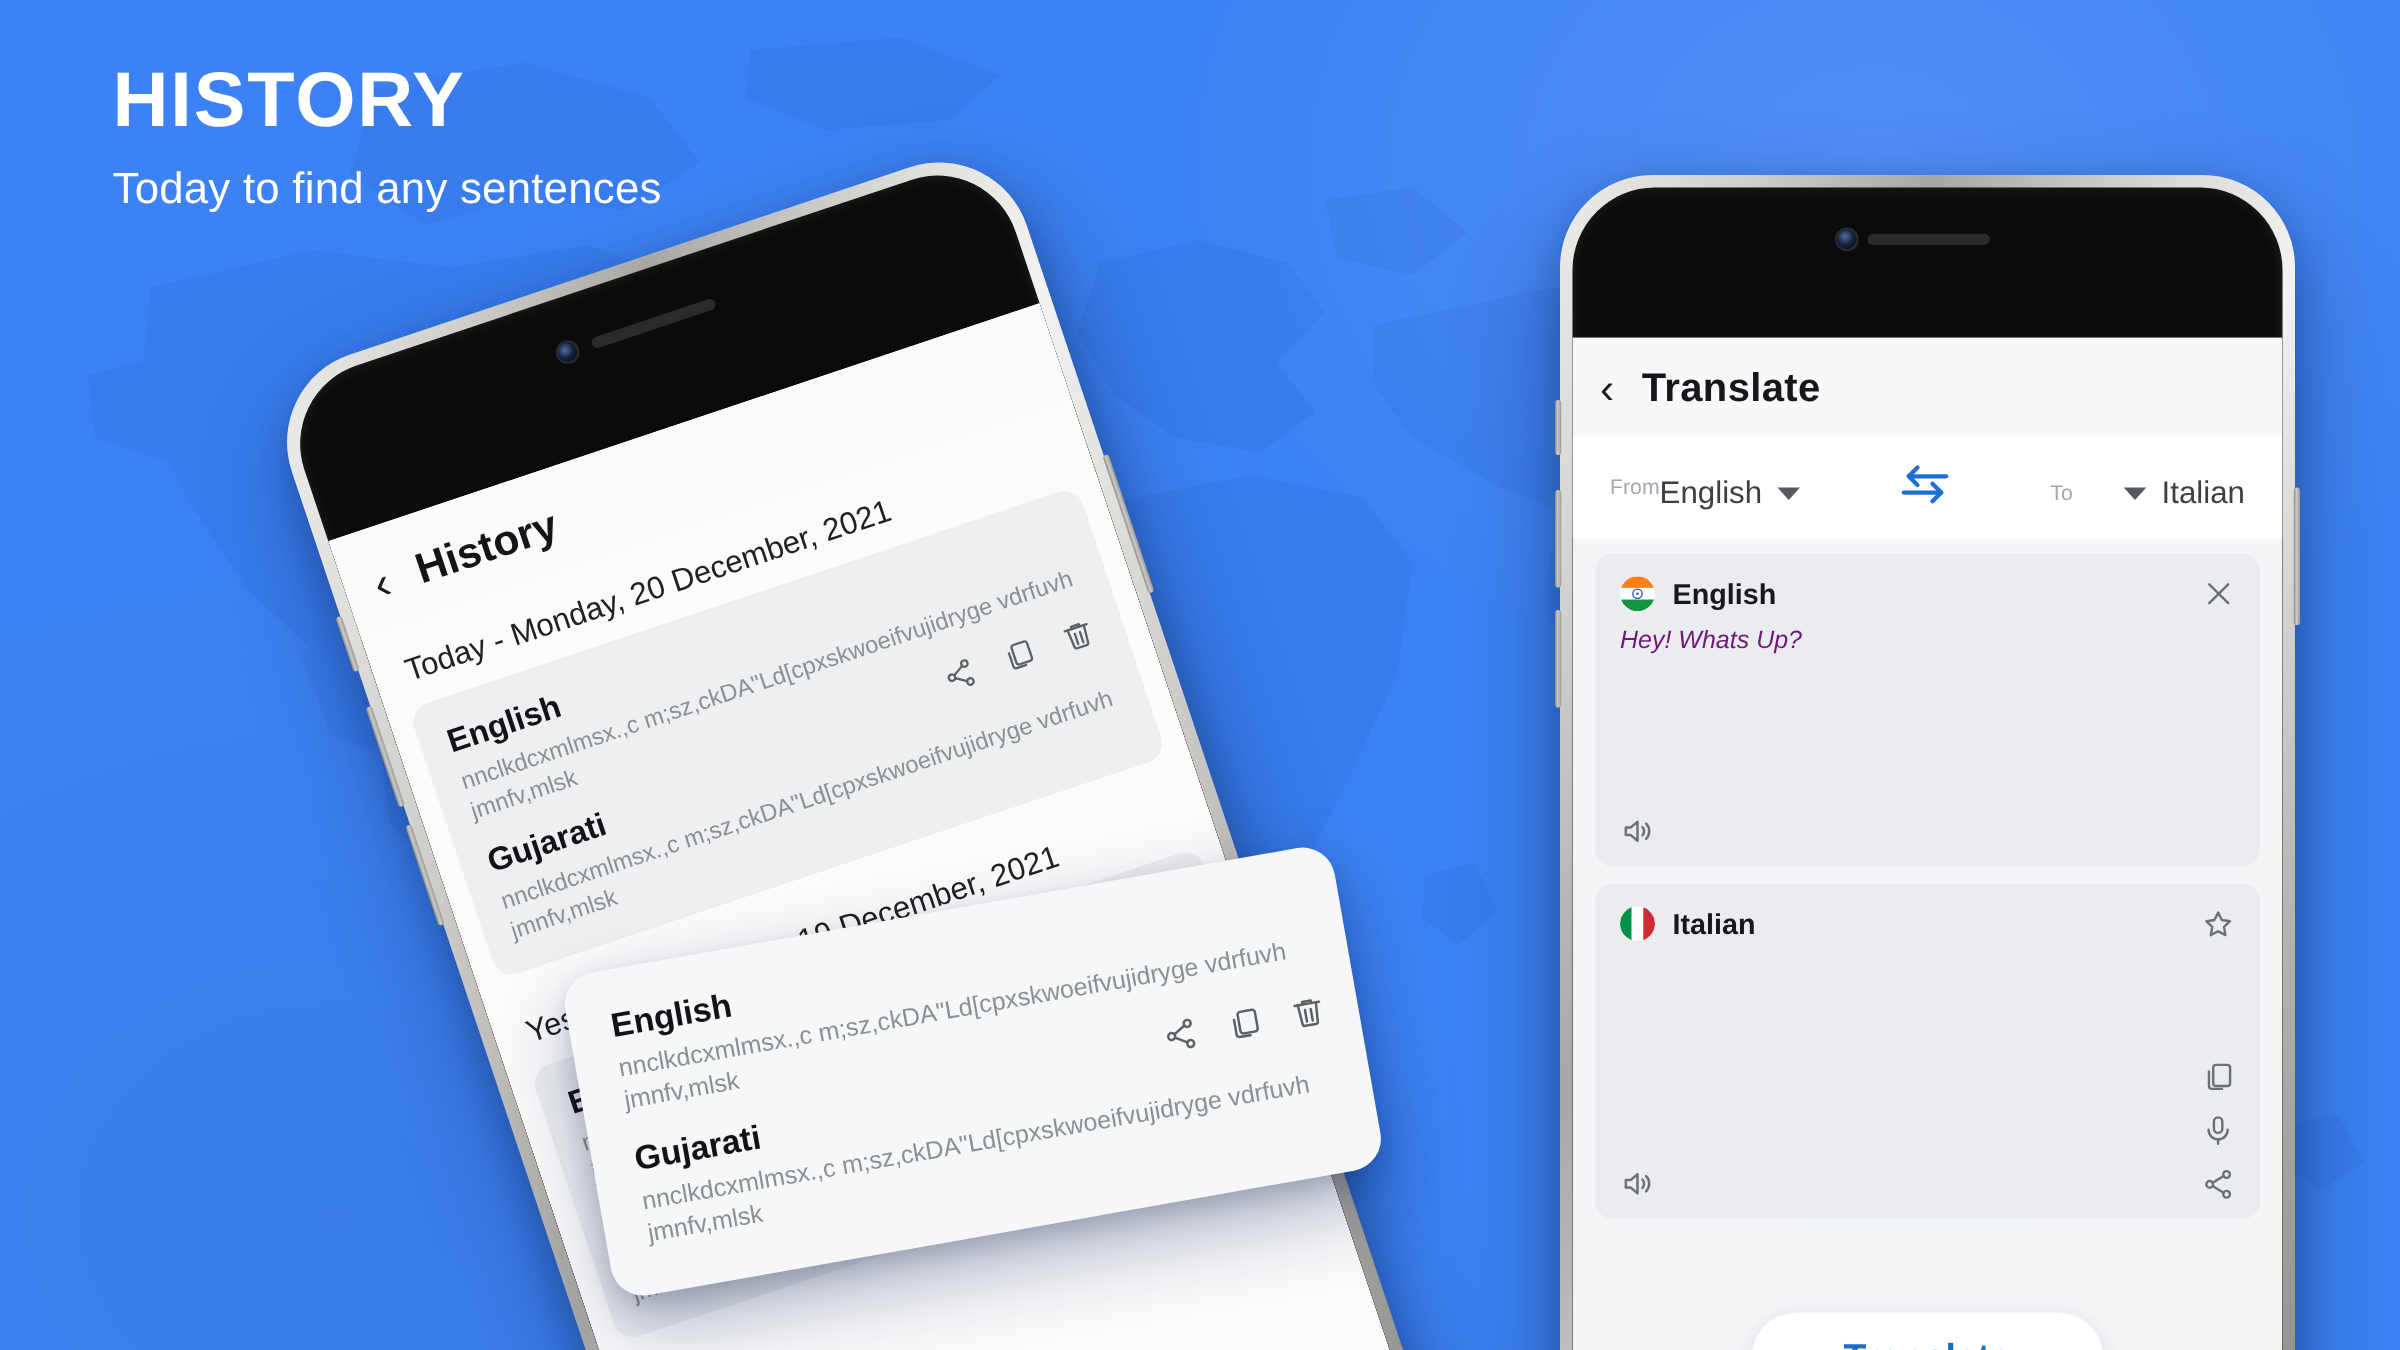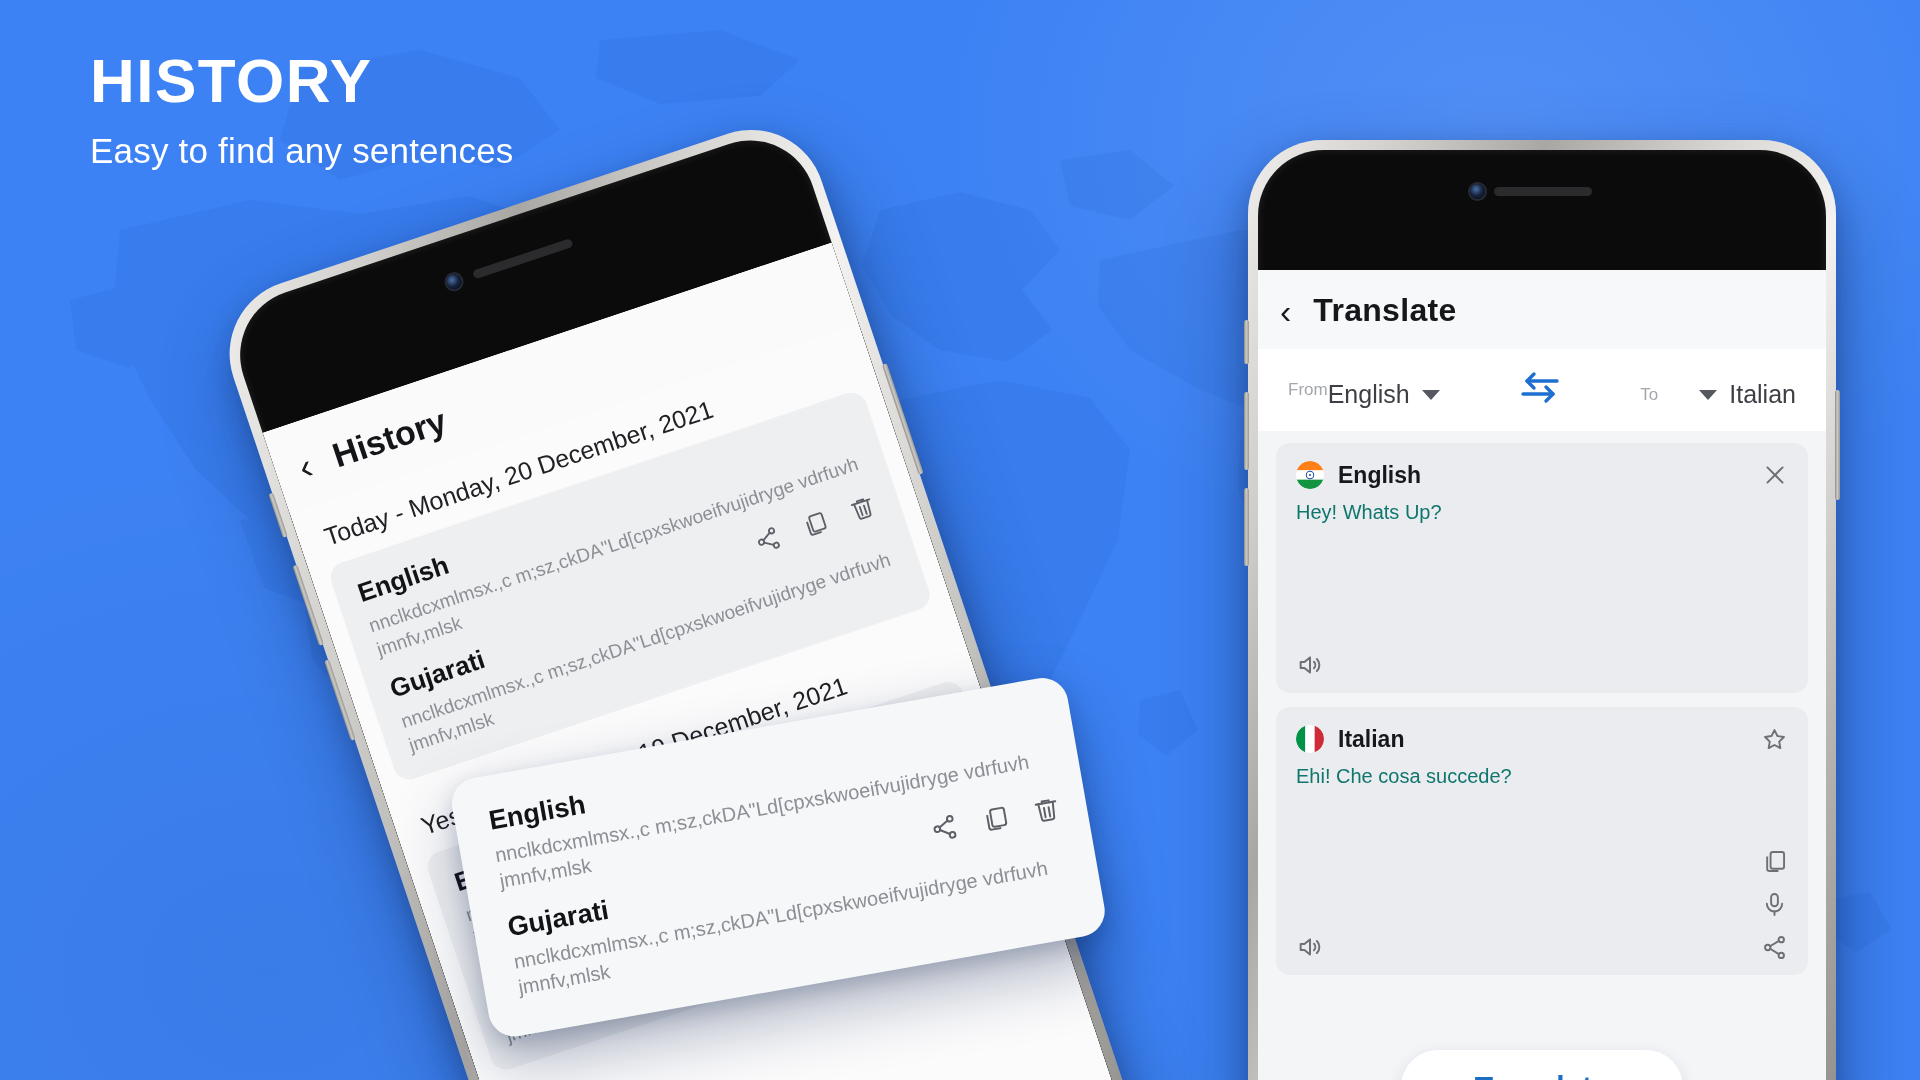--- a/index.html
+++ b/index.html
@@ -111,21 +111,21 @@
   .tr-card {
     background:#eaecef; border-radius:14px; padding:18px 20px 14px 20px;
     position:relative; display:flex; flex-direction:column;
   }
   .tr-card.src { height:250px; }
   .tr-card.dst { height:268px; }
   .card-head { display:flex; align-items:center; gap:14px; }
   .flag { width:28px; height:28px; border-radius:50%; overflow:hidden; flex:none; display:block; }
   .card-lang { font-size:23px; font-weight:bold; color:#17181b; }
   .card-act { margin-left:auto; display:flex; align-items:center; color:#6d7076; cursor:pointer; }
-  .card-text { margin-top:10px; font-size:20px; color:#0f766e; line-height:1.35; }
+  .card-text { margin-top:10px; font-size:20px; color:#701a75; line-height:1.35;font-style:italic; }
   .card-foot { margin-top:auto; display:flex; align-items:flex-end; justify-content:space-between; }
   .foot-right { display:flex; flex-direction:column; align-items:center; gap:16px; color:#6d7076; }
 
   .tr-btnwrap { flex:none; padding:22px 0 26px 0; display:flex; justify-content:center; }
   .tr-btn {
     background:#ffffff; border-radius:38px; padding:20px 74px;
     font-size:30px; font-weight:bold; color:#1a6fc4; letter-spacing:.3px;
     box-shadow:0 5px 16px rgba(20,40,80,.13); cursor:pointer;
   }
 
@@ -224,21 +224,21 @@
 
         <path d="M1760 330 L1800 318 L1830 356 L1800 392 L1764 370 Z"></path>
       </g>
     </svg>
   </div>
   <div id="bg-glow"></div>
 </div>
 
 <div class="headline">
   <h1>HISTORY</h1>
-  <h2>Easy to find any sentences</h2>
+  <h2>Today to find any sentences</h2>
 </div>
 
 <div id="phone-left-wrap">
   <div class="phone" id="phone-left">
     <div class="side-btn a"></div>
     <div class="side-btn a2"></div>
     <div class="side-btn a3"></div>
     <div class="side-btn b"></div>
     <div class="phone-inner">
       <div class="speaker"></div>
@@ -448,21 +448,20 @@
                   </g>
                 </svg>
               </span>
               <span class="card-lang">Italian</span>
               <span class="card-act">
                 <svg width="27" height="27" viewBox="0 0 24 24" fill="none" stroke="currentColor" stroke-width="1.7" stroke-linejoin="round">
                   <path d="M12 3.6l2.6 5.3 5.8.85-4.2 4.1 1 5.8L12 16.9l-5.2 2.75 1-5.8-4.2-4.1 5.8-.85z"></path>
                 </svg>
               </span>
             </div>
-            <div class="card-text">Ehi! Che cosa succede?</div>
             <div class="card-foot">
               <span style="color:#6d7076">
                 <svg width="28" height="28" viewBox="0 0 24 24" fill="none" stroke="currentColor" stroke-width="1.7" stroke-linecap="round" stroke-linejoin="round">
                   <path d="M4 9.5h3.2L12 5.5v13L7.2 14.5H4z"></path>
                   <path d="M15.4 9.2a4 4 0 0 1 0 5.6"></path>
                   <path d="M17.9 6.8a7.4 7.4 0 0 1 0 10.4"></path>
                 </svg>
               </span>
               <span class="foot-right">
                 <span>

